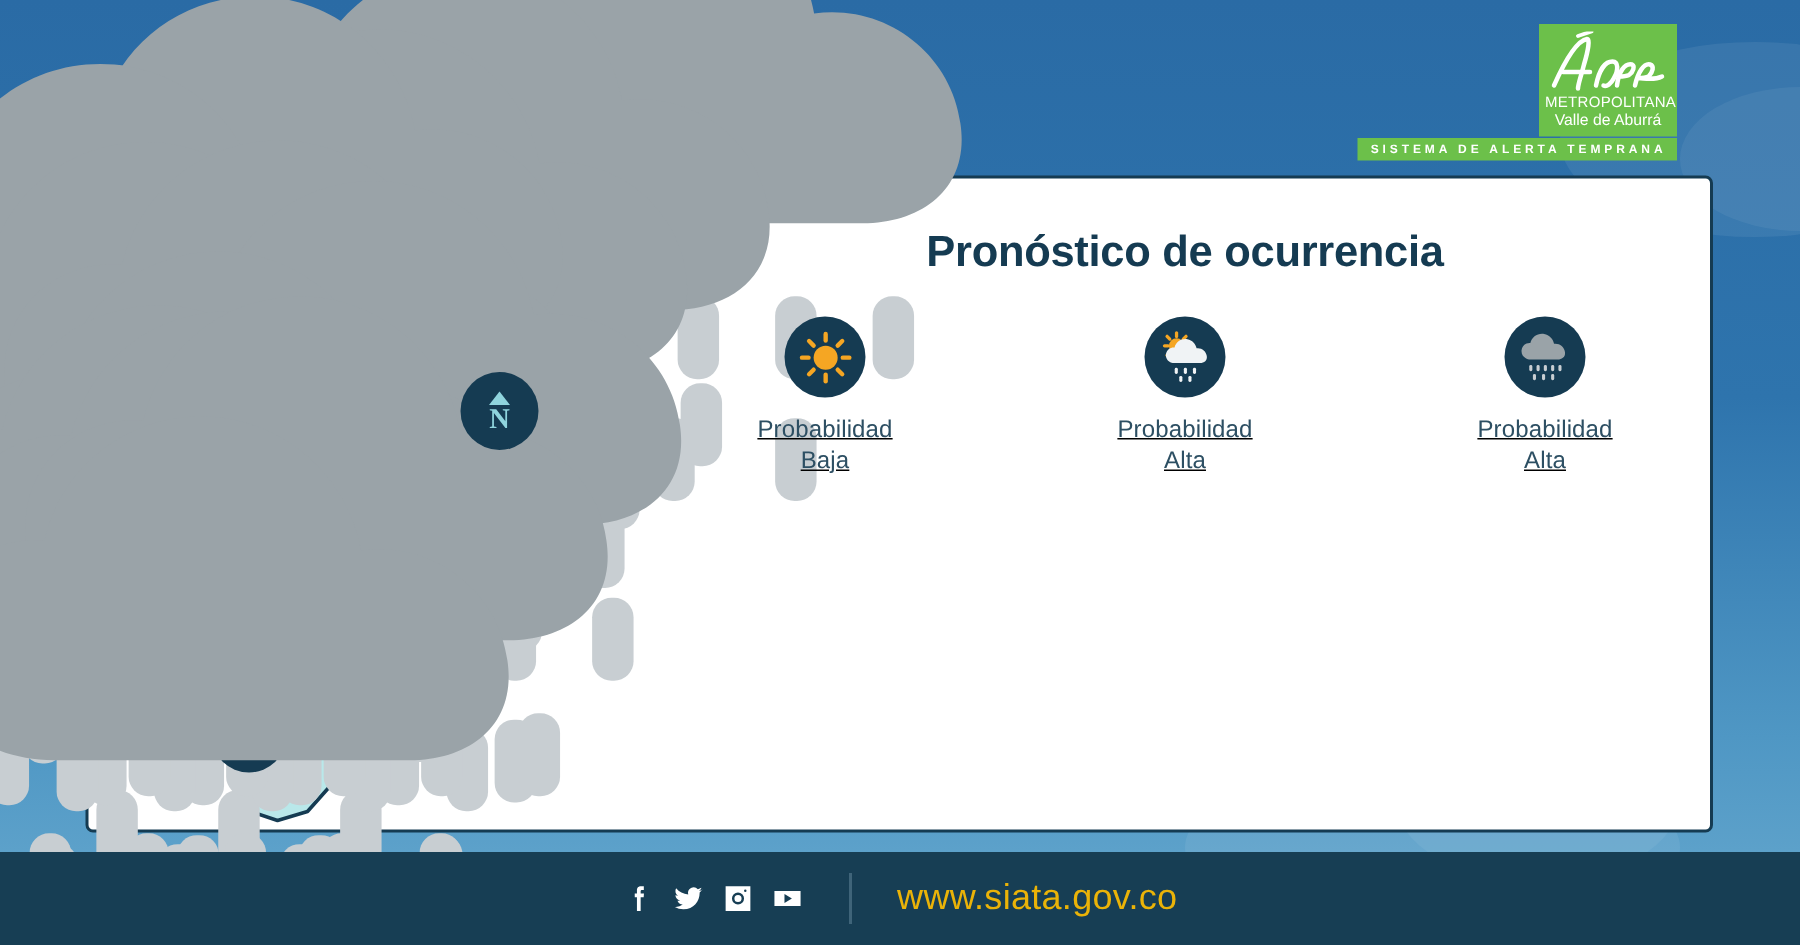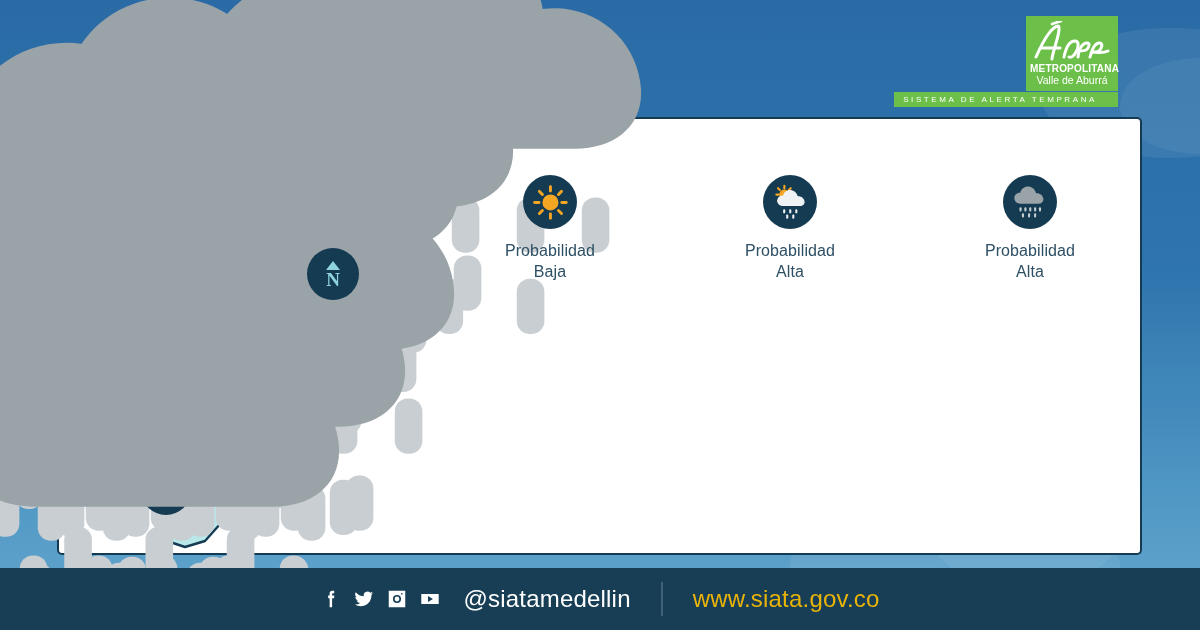--- a/index.html
+++ b/index.html
@@ -29,31 +29,31 @@
   }
   #siata-logo { position:relative; width:128px; height:72px; }
   #siata-logo svg { width:128px; height:72px; display:block; }
   #area-logo {
     width:92px; background:#6cc04a;
     padding:5px 4px 5px; text-align:center;
   }
   #area-logo .area-script { display:block; height:42px; }
   #area-logo .area-script svg { width:84px; height:42px; }
   #area-logo .area-l1 {
-    color:#fff; font-size:10px; font-weight:bold; letter-spacing:.2px;
+    color:#fff; font-size:10px; font-weight:normal; letter-spacing:.2px;
     line-height:11px; display:block;
   }
   #area-logo .area-l2 {
     color:#fff; font-size:10.5px; line-height:12px; display:block;
   }
   #siata-tag {
     position:absolute; top:92px; right:82px; z-index:8;
     background:#6cc04a; color:#fff;
-    font-size:8px; font-weight:normal; letter-spacing:2.6px;
-    padding:3px 21px 3px 9px; white-space:nowrap;
+    font-size:8px; font-weight:bold; letter-spacing:2.6px;
+    padding:3px 7px 3px 9px; white-space:nowrap;
   }
 
   
   #panel {
     position:absolute; left:57px; top:117px;
     width:1085px; height:438px;
     background:#ffffff;
     border:2px solid #153b52;
     border-radius:5px;
     z-index:3;
@@ -104,21 +104,21 @@
   #headline .hl {
     background:#153b52; color:#ffffff;
     padding:1px 5px 2px; border-radius:2px;
   }
   #fecha {
     margin-top:17px; color:#2d4f63; font-size:17px; letter-spacing:.3px;
   }
 
   #legend {
     margin-top:25px; display:flex; justify-content:center;
-    align-items:flex-start; gap:88px;
+    align-items:flex-start; gap:88px;text-decoration:underline;
   }
   .leg-item { width:152px; text-align:center; }
   .leg-icon {
     width:54px; height:54px; border-radius:50%;
     background:#153b52; margin:0 auto 11px;
     display:flex; align-items:center; justify-content:center;
   }
   .leg-icon svg { width:72%; height:72%; display:block; }
   .leg-label {
     color:#2d4f63; font-size:16px; line-height:21px; letter-spacing:.1px;
@@ -428,20 +428,21 @@
 
   <div id="compass">
     <div class="c-arrow"></div>
     <div class="c-n">N</div>
   </div>
 </div>
 
 <div id="content">
 
   <div id="headline">
+    <div>Pronóstico de ocurrencia</div>
   </div>
 
 
   <div id="legend">
 
     <div class="leg-item">
       <div class="leg-icon">
         <svg viewBox="0 0 32 32">
           <circle cx="16" cy="16" r="6.6" fill="#f5a623"></circle>
           <g stroke="#f5a623" stroke-width="2.4" stroke-linecap="round">
@@ -530,16 +531,15 @@
       <svg viewBox="0 0 24 24">
           <path d="M3 3v18h18V3zm15.2 3.4a.9.9 0 1 1-1.8 0 .9.9 0 0 1 1.8 0zM12 7.6a4.4 4.4 0 1 1 0 8.8 4.4 4.4 0 0 1 0-8.8zm0 1.8a2.6 2.6 0 1 0 0 5.2 2.6 2.6 0 0 0 0-5.2z"></path>
         </svg>
     </span>
     <span class="si">
       <svg viewBox="0 0 24 24">
           <path d="M2.5 6.5h19v11h-19zm7.3 2.3v6.4l5.4-3.2z"></path>
         </svg>
     </span>
   </div>
-  <div id="handle">@siatamedellin</div>
   <div id="fdiv"></div>
   <div id="site">www.siata.gov.co</div>
 </div>
 
 </body></html>

